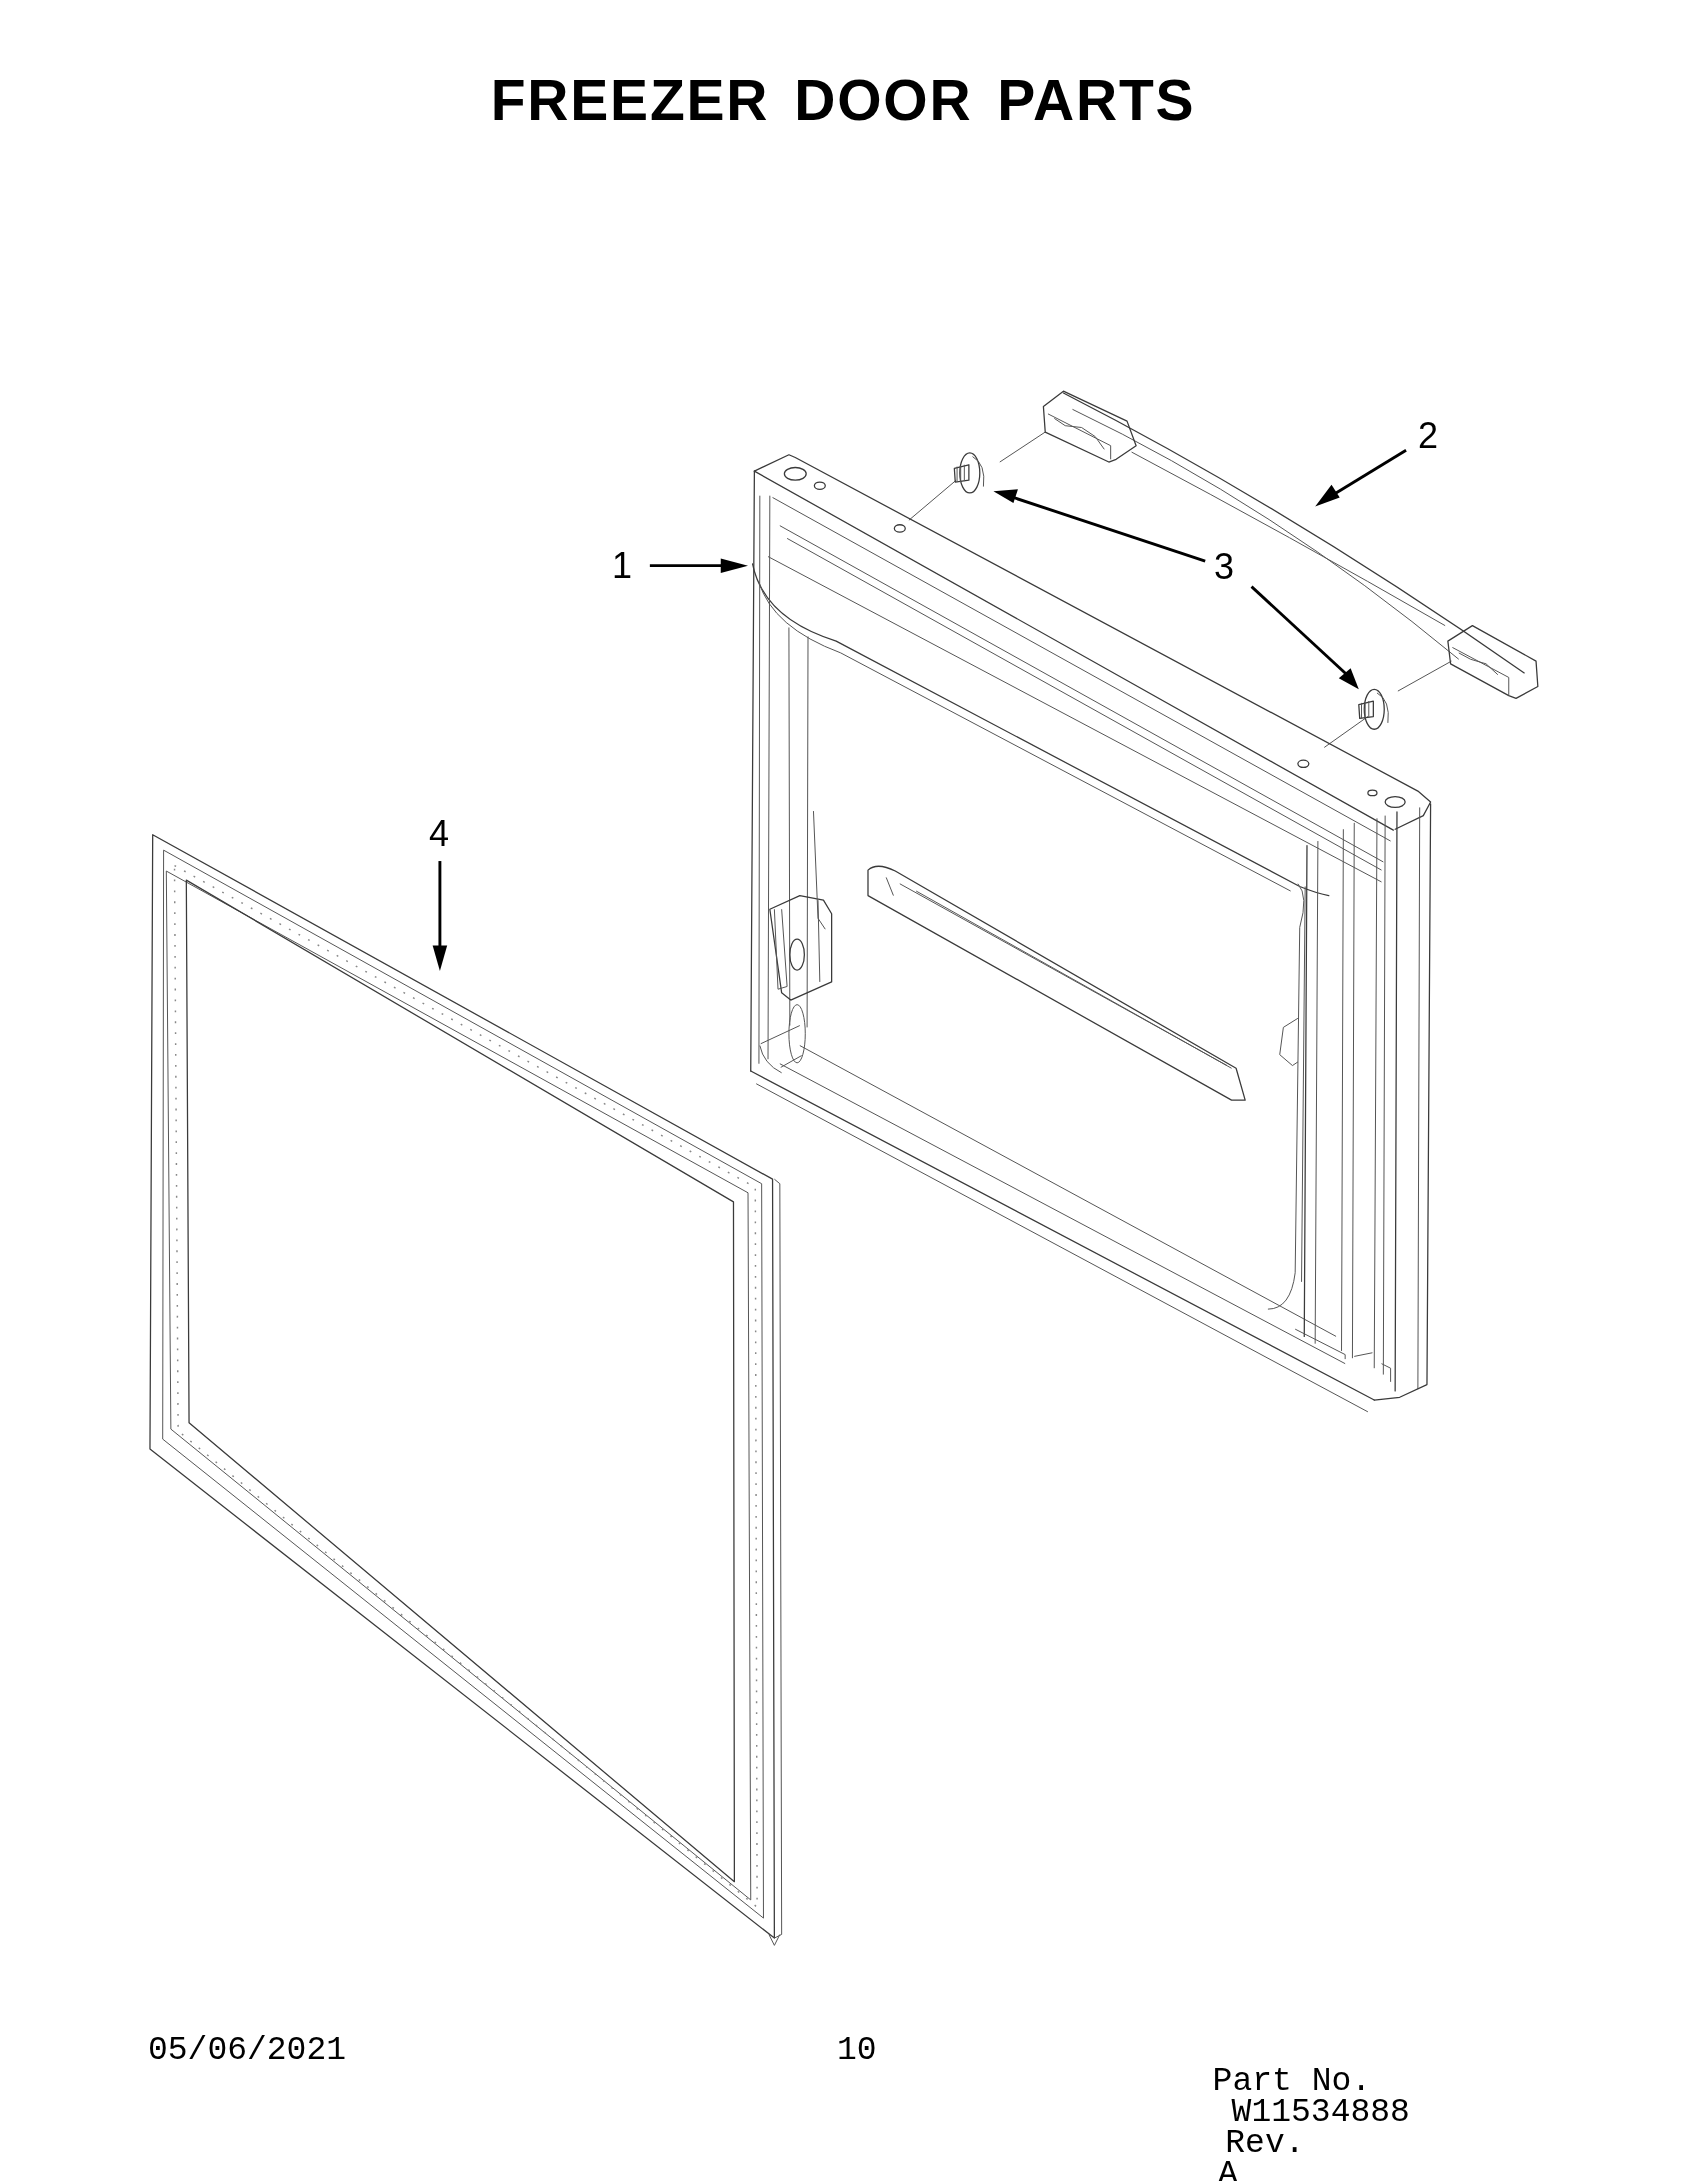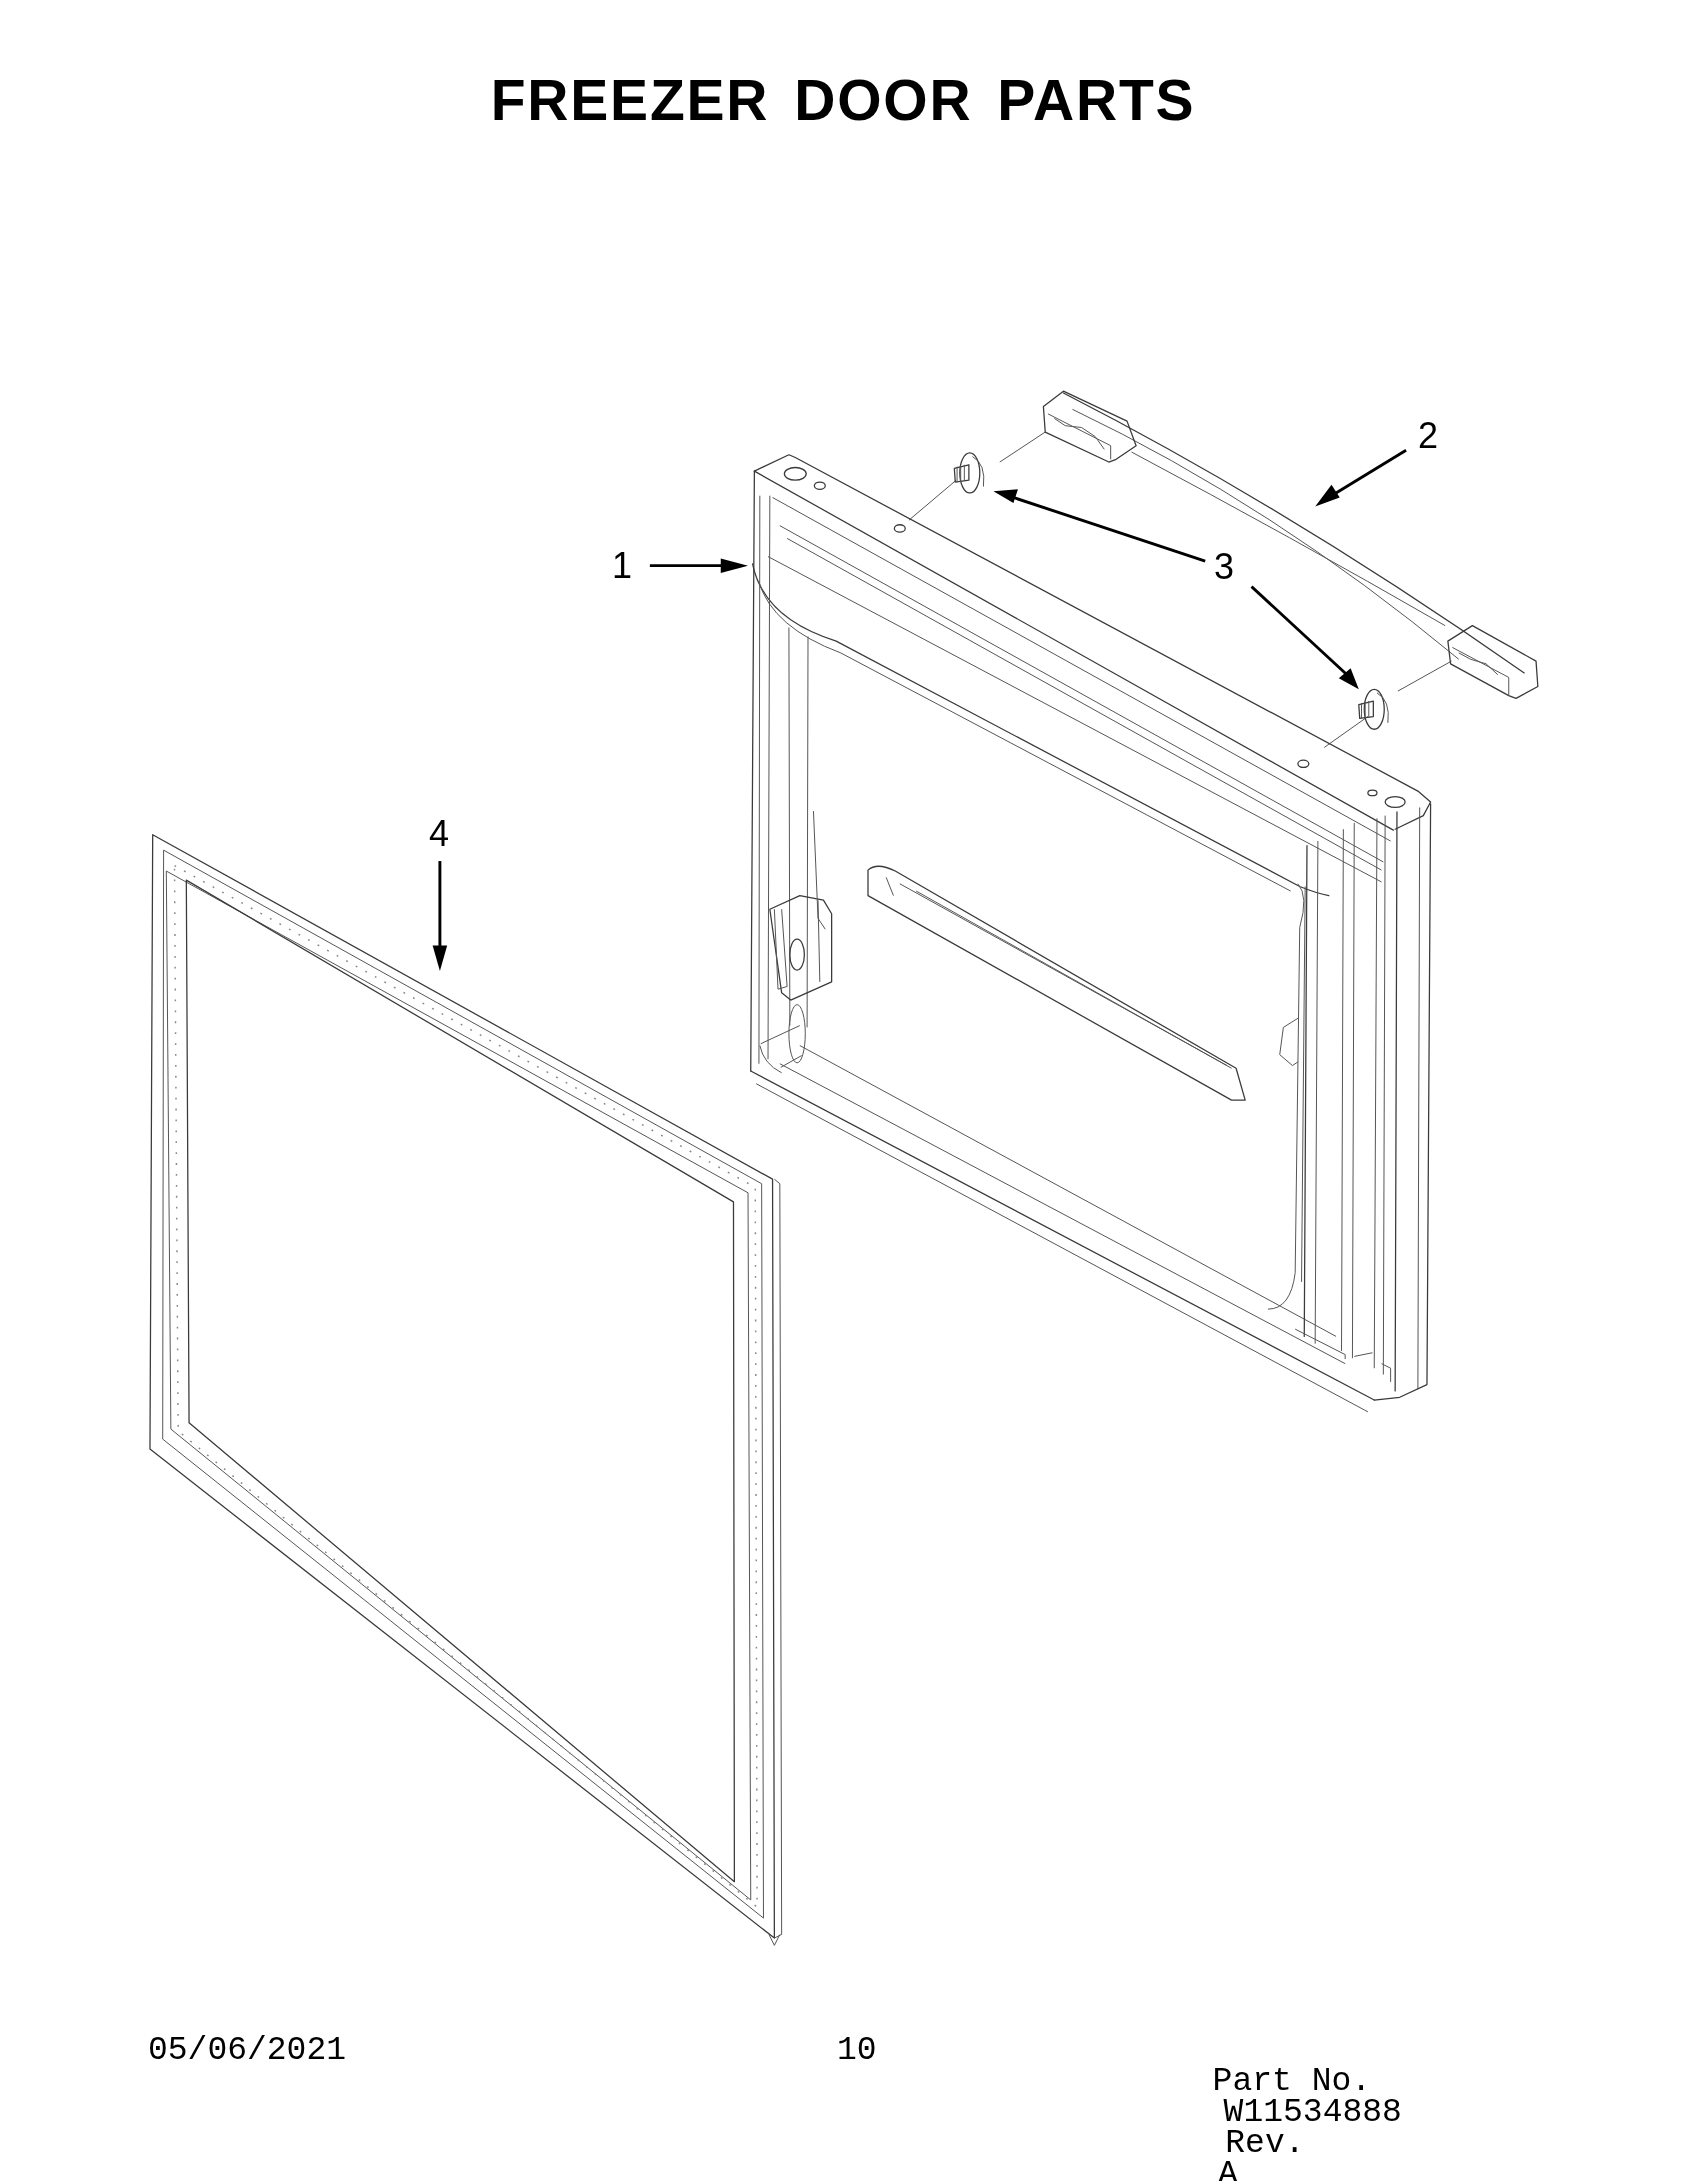--- a/index.html
+++ b/index.html
@@ -173,17 +173,17 @@
 
 <div class="callout" style="left:612px; top:548px;">1</div>
 <div class="callout" style="left:1418px; top:418px;">2</div>
 <div class="callout" style="left:1214px; top:549px;">3</div>
 <div class="callout" style="left:429px; top:816px;">4</div>
 
 <div class="footer-text" style="left:148px;">05/06/2021</div>
 <div class="footer-text" style="left:837px;">10</div>
 <div class="footer-text" style="left:1173px;">
   <span>Part No.</span>
-  <span style="margin-left:11px;">W11534888</span>
+  <span style="margin-left:19px;">W11534888</span>
   <span style="margin-left:12.7px;">Rev.</span>
   <span style="margin-left:5.5px;">A</span>
 </div>
 
 
 </body></html>

